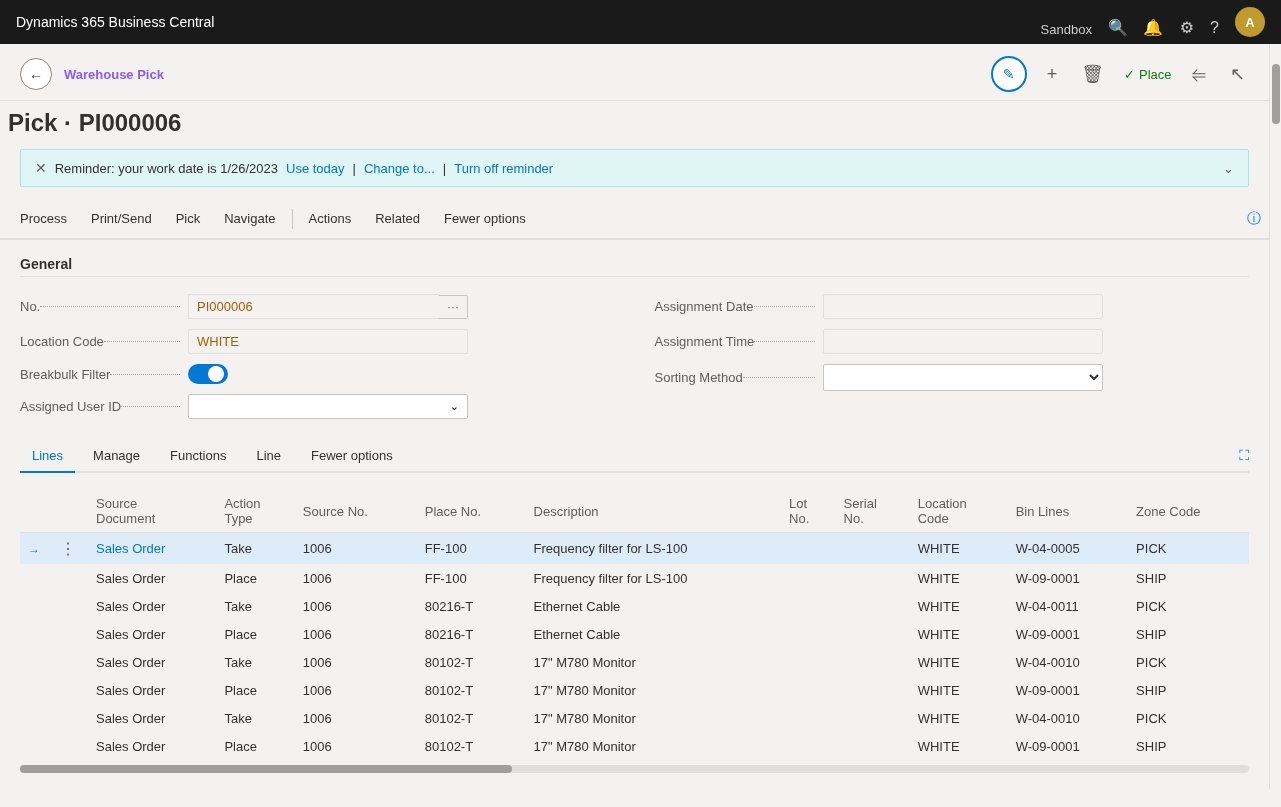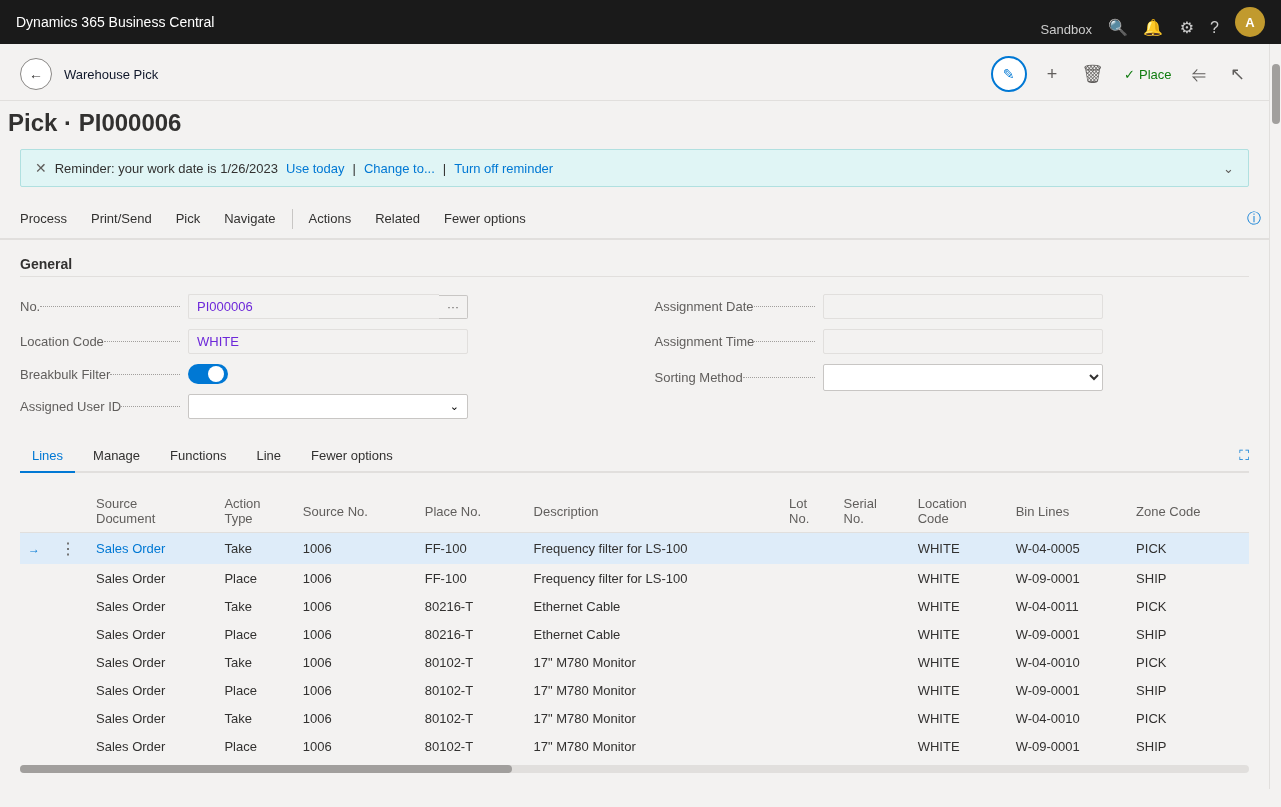--- a/index.html
+++ b/index.html
@@ -34,21 +34,21 @@
       border-bottom: 1px solid #e1dfdd;
       gap: 12px;
     }
     .back-btn {
       width: 32px; height: 32px; border-radius: 50%;
       border: 1px solid #8a8886;
       display: flex; align-items: center; justify-content: center;
       cursor: pointer; background: #fff; color: #323130;
       font-size: 14px;
     }
-    .page-breadcrumb { font-size: 13px; color: #0f172a; }
+    .page-breadcrumb { font-size: 13px; color: #8b5cf6; font-weight: bold; }
     .page-header-actions { margin-left: auto; display: flex; align-items: center; gap: 16px; }
     .edit-btn {
       width: 36px; height: 36px; border-radius: 50%;
       border: 2px solid #0078d4;
       display: flex; align-items: center; justify-content: center;
       cursor: pointer; background: #fff; color: #0078d4; font-size: 14px;
     }
     .header-icon-btn {
       background: none; border: none; cursor: pointer;
       color: #605e5c; font-size: 18px; padding: 4px;
@@ -128,21 +128,21 @@
     .form-label-text { white-space: nowrap; font-size: 13px; color: #605e5c; }
     .form-dots { flex: 1; border-bottom: 1px dotted #a19f9d; min-width: 20px; }
     .form-input {
       border: 1px solid #c8c6c4;
       border-radius: 2px;
       padding: 4px 8px;
       font-size: 13px;
       background: #f3f2f1;
       flex: 1;
       max-width: 280px;
-      color: #6d28d9;
+      color: #a16207;
     }
     .form-input-readonly {
       background: #f3f2f1;
       border: 1px solid #e1dfdd;
     }
     .form-input-group { display: flex; align-items: center; gap: 0; flex: 1; max-width: 280px; }
     .form-input-group .form-input { max-width: none; border-right: none; border-radius: 2px 0 0 2px; }
     .form-input-btn {
       border: 1px solid #c8c6c4; border-left: none; border-radius: 0 2px 2px 0;
       padding: 4px 8px; background: #f3f2f1; cursor: pointer; font-size: 12px; color: #605e5c;

